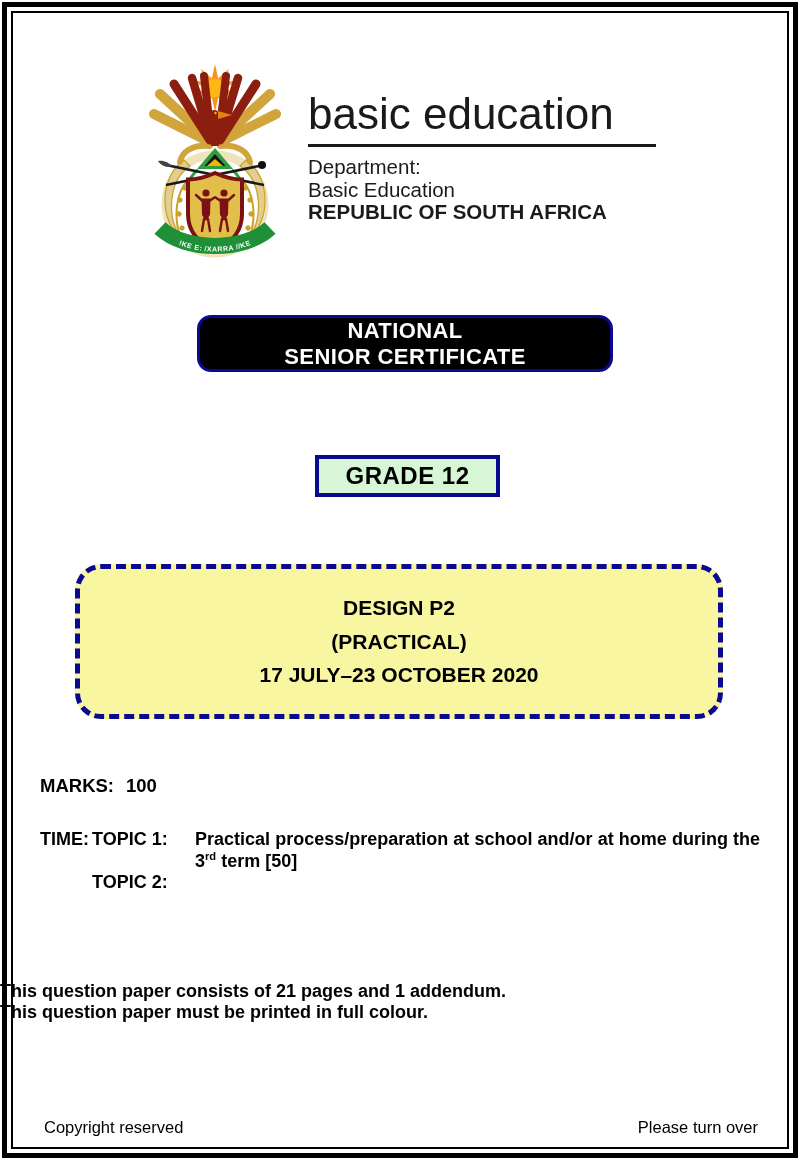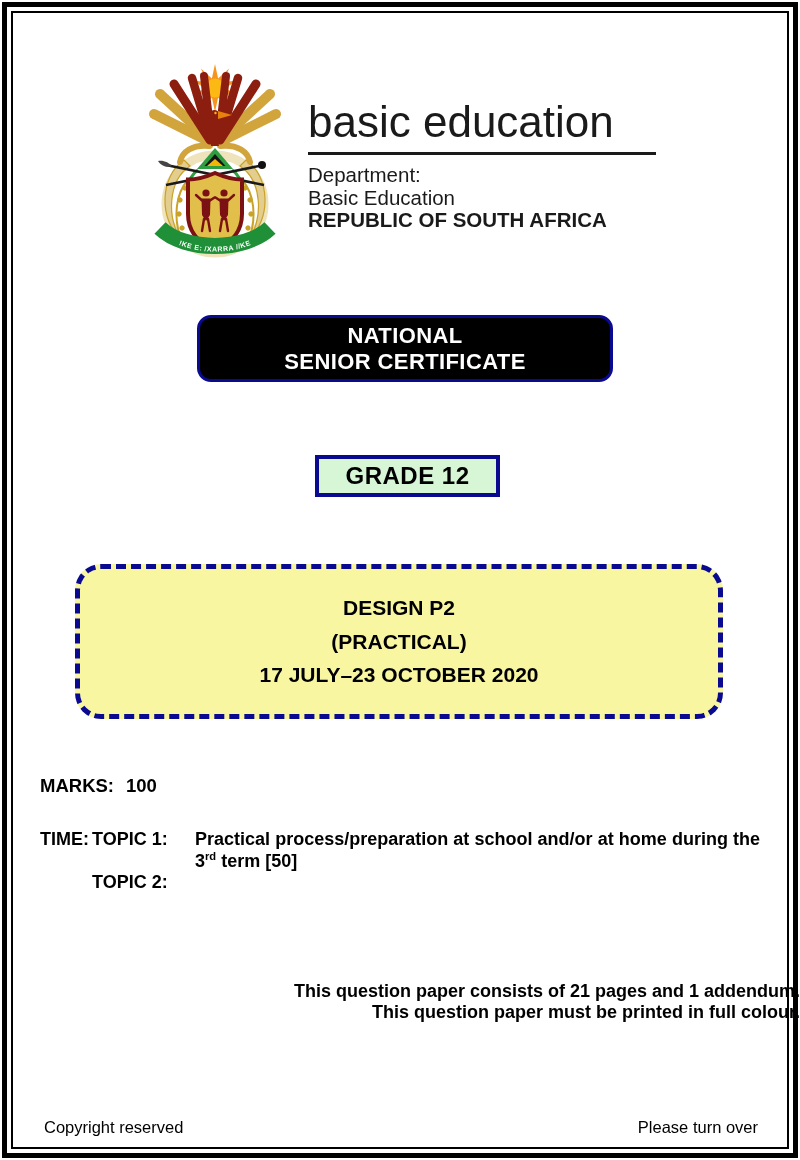--- a/index.html
+++ b/index.html
@@ -3,29 +3,29 @@
 <meta charset="utf-8">
 <style>
   html,body{margin:0;padding:0;background:#fff;}
   .page{position:relative;width:800px;height:1160px;background:#ffffff;
         font-family:"Liberation Sans",sans-serif;color:#000;overflow:hidden;}
   .outer-frame{position:absolute;inset:2px;border:5px solid #000;pointer-events:none;}
   .inner-frame{position:absolute;inset:11px;border:2px solid #000;pointer-events:none;}
 
   
   .coat{position:absolute;left:140px;top:62px;}
-  .wordmark-block{position:absolute;left:308px;top:97px;}
+  .wordmark-block{position:absolute;left:308px;top:89px;}
   .wordmark{font-size:44px;line-height:50px;font-weight:400;color:#1a1a1a;letter-spacing:0px;}
   .rule{width:348px;height:3px;background:#1a1a1a;margin-top:5px;}
   .dept{font-size:20.5px;line-height:22.5px;color:#1a1a1a;}
   .dept.first{margin-top:9px;}
   .country{font-weight:700;}
 
   
-  .nsc-box{position:absolute;left:197px;top:315px;width:416px;height:67px;box-sizing:border-box;
+  .nsc-box{position:absolute;left:197px;top:315px;width:416px;height:57px;box-sizing:border-box;
            background:#000;border:3.5px solid #0a0a90;border-radius:14px;
            display:flex;flex-direction:column;align-items:center;justify-content:center;
            color:#fff;font-weight:700;font-size:22px;line-height:26px;letter-spacing:.4px;text-align:center;}
 
   
   .grade-box{position:absolute;left:315px;top:455px;width:185px;height:42px;box-sizing:border-box;
              background:#d6f6d6;border:4px solid #0a0a90;border-radius:0;
              display:flex;align-items:center;justify-content:center;
              font-weight:700;font-size:24px;letter-spacing:.5px;}
 
@@ -39,21 +39,21 @@
   .marks-row{position:absolute;left:40px;top:775px;font-weight:700;font-size:18.5px;}
   .marks-row .val{margin-left:.65em;}
 
   
   .time-block{position:absolute;left:40px;top:829px;width:720px;font-weight:700;font-size:18px;line-height:21.5px;}
   .t-row{display:grid;grid-template-columns:52px 103px 1fr;}
   .t-row .c3{margin:0;text-align:justify;}
   sup{font-size:.62em;line-height:0;vertical-align:super;}
 
   
-  .notes{position:absolute;left:0;top:981px;width:100%;text-align:right;
+  .notes{position:absolute;left:0;top:981px;width:100%;text-align:left;
          font-weight:700;font-size:18px;line-height:20.5px;}
 
   
   .footer{position:absolute;left:44px;right:42px;top:1118px;display:flex;justify-content:space-between;
           font-size:16.5px;}
 </style>
 </head>
 <body>
 
 <div class="page">

